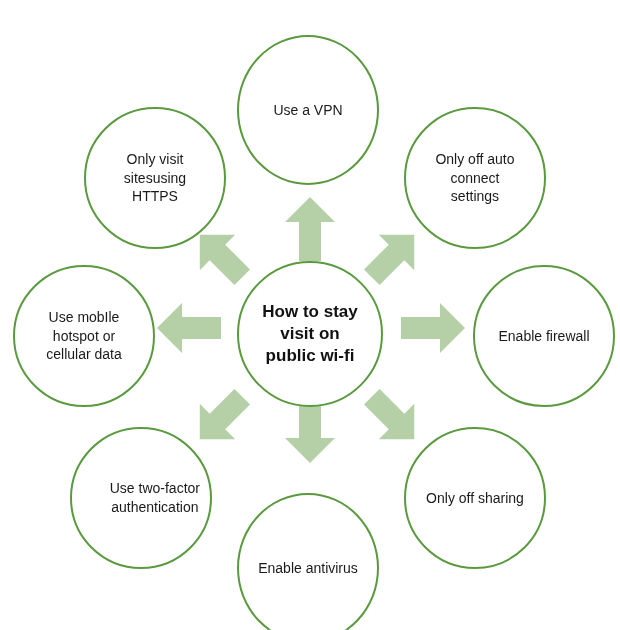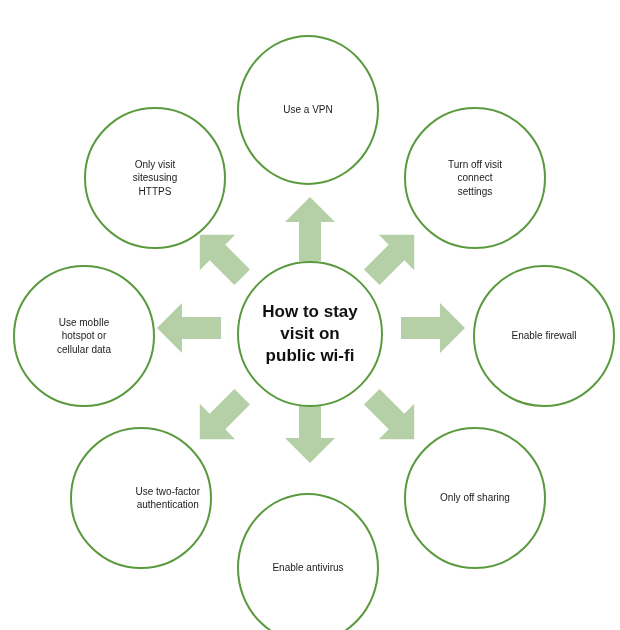--- a/index.html
+++ b/index.html
@@ -22,21 +22,21 @@
     border: 2px solid #5a9a3e;
     box-sizing: border-box;
     display: flex;
     align-items: center;
     justify-content: center;
     z-index: 3;
   }
   .node-label {
     text-align: center;
     color: #1a1a1a;
-    font-size: 10px;
+    font-size: 14px;
     line-height: 1.35;
     padding: 0 10px;
     white-space: pre-line;
   }
   
   .hub {
     width: 146px;
     height: 146px;
     left: 237px;
     top: 261px;
@@ -129,21 +129,21 @@
     <svg class="rot-dr" width="50" height="60" viewBox="0 0 50 60" aria-hidden="true">
       <polygon points="25,0 50,25 36,25 36,60 14,60 14,25 0,25" fill="#b5cfa6"></polygon>
     </svg>
   </div>
 
   <div class="node n-top">
     <div class="node-label">Use a VPN</div>
   </div>
 
   <div class="node n-tr">
-    <div class="node-label">Turn off visit
+    <div class="node-label">Only off auto
 connect
 settings</div>
   </div>
 
   <div class="node n-right">
     <div class="node-label">Enable firewall</div>
   </div>
 
   <div class="node n-br">
     <div class="node-label">Only off sharing</div>

